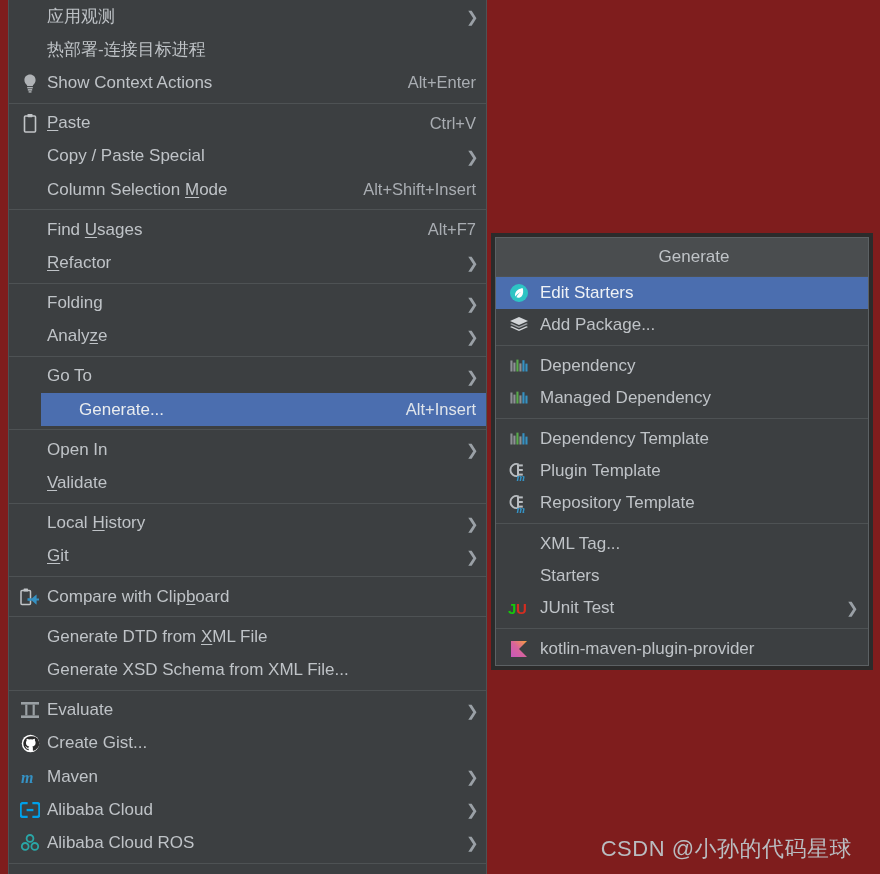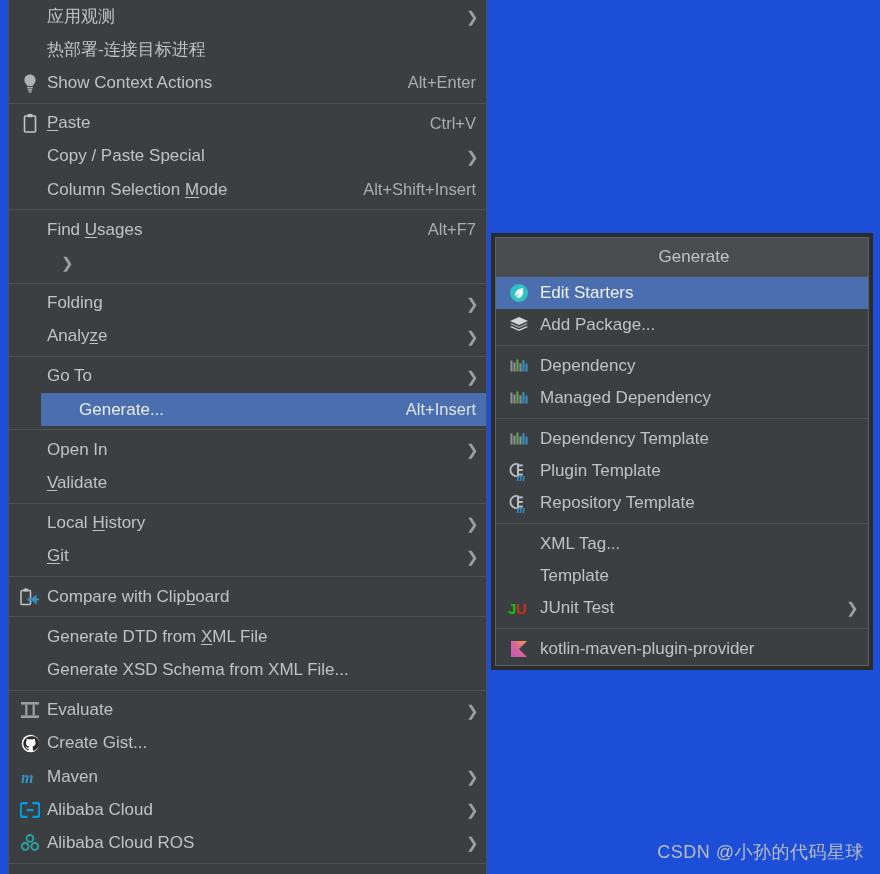--- a/index.html
+++ b/index.html
@@ -8,21 +8,21 @@
     background: #ffffff;
     width: 880px;
     height: 874px;
     overflow: hidden;
     font-family: "Liberation Sans", "DejaVu Sans", sans-serif;
   }
   #root {
     position: relative;
     width: 880px;
     height: 874px;
-    background: #1d4ed8;
+    background: #7f1d1d;
   }
 
   
   .ctx-menu {
     position: absolute;
     left: 8px;
     top: 0px;
     width: 479px;
     background: #3c3f41;
     border: 1px solid #4e5254;
@@ -136,24 +136,24 @@
   }
   .sub-sep {
     height: 1px;
     background: #4e5254;
     margin: 4px 0;
   }
 
   
   .watermark {
     position: absolute;
-    right: 16px;
+    right: 28px;
     bottom: 10px;
     color: #b9bcc0;
-    font-size: 18px;
+    font-size: 22px;
     letter-spacing: 0.5px;
     white-space: nowrap;
   }
 
   
   svg { display: block; }
 </style>
 </head>
 <body>
 
@@ -203,20 +203,21 @@
         <span class="accel">Alt+Shift+Insert</span>
       </div>
       <div class="ctx-sep"></div>
       <div class="ctx-item">
         <span class="ico"></span>
         <span class="lbl">Find <span class="mn">U</span>sages</span>
         <span class="accel">Alt+F7</span>
       </div>
       <div class="ctx-item">
         <span class="ico"></span>
+        <span class="lbl"><span class="mn">R</span>efactor</span>
         <span class="arrow">❯</span>
       </div>
       <div class="ctx-sep"></div>
       <div class="ctx-item">
         <span class="ico"></span>
         <span class="lbl">Folding</span>
         <span class="arrow">❯</span>
       </div>
       <div class="ctx-item">
         <span class="ico"></span>
@@ -426,21 +427,21 @@
           </span>
           <span class="lbl">Repository Template</span>
         </div>
         <div class="sub-sep"></div>
         <div class="sub-item">
           <span class="ico"></span>
           <span class="lbl">XML Tag...</span>
         </div>
         <div class="sub-item">
           <span class="ico"></span>
-          <span class="lbl">Template</span>
+          <span class="lbl">Starters</span>
         </div>
         <div class="sub-item">
           <span class="ico">
             <svg width="22" height="18" viewBox="0 0 22 18">
               <text x="0" y="15" font-family="Liberation Sans, sans-serif" font-weight="bold" font-size="15" fill="#16c60c">J</text>
               <text x="8" y="15" font-family="Liberation Sans, sans-serif" font-weight="bold" font-size="15" fill="#d62d20">U</text>
             </svg>
           </span>
           <span class="lbl">JUnit Test</span>
           <span class="arrow">❯</span>

